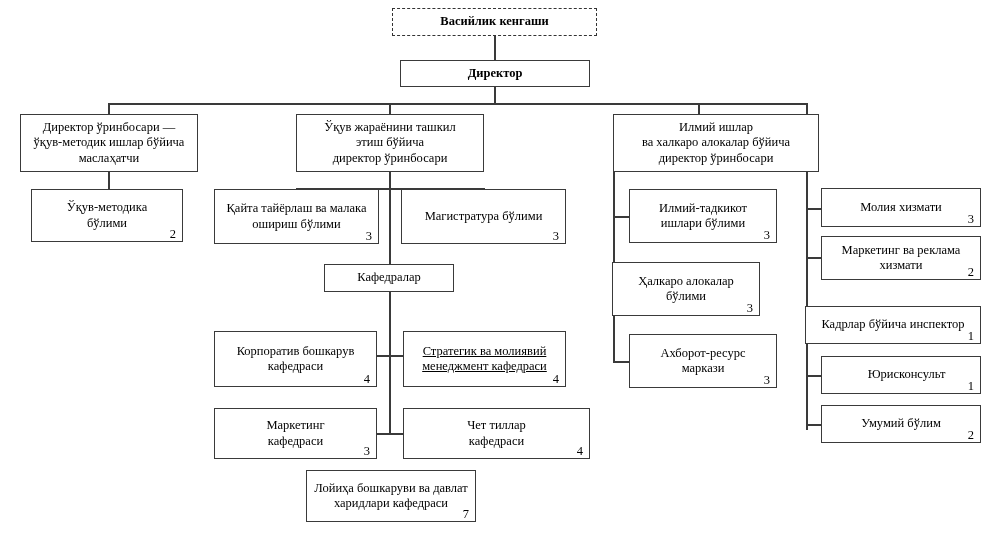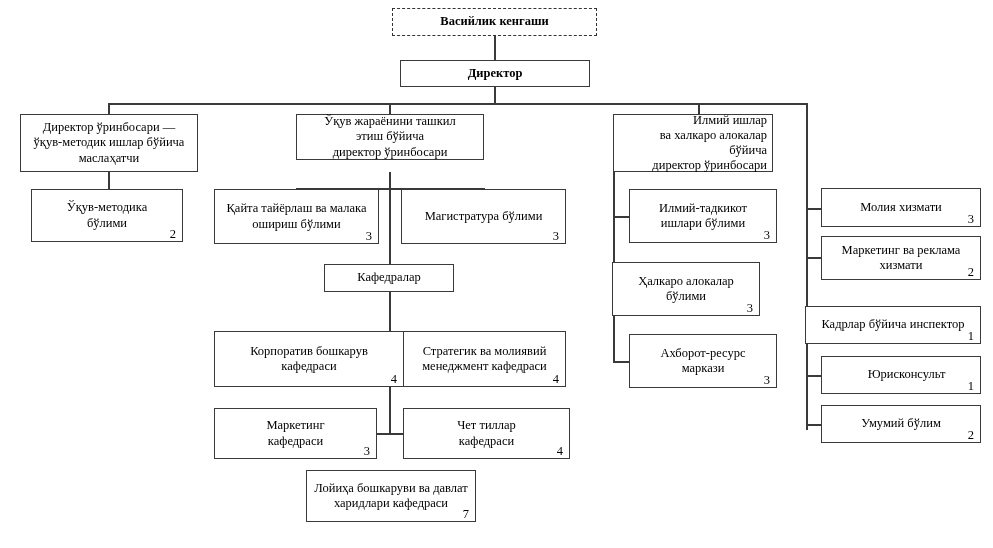--- a/index.html
+++ b/index.html
@@ -113,72 +113,72 @@
 ўқув-методик ишлар бўйича
 маслаҳатчи</span>
   </div>
 
   <div class="node" style="left:31px; top:189px; width:152px; height:53px;">
     <span class="label">Ўқув-методика
 бўлими</span>
     <span class="count">2</span>
   </div>
 
-  <div class="node" style="left:296px; top:114px; width:188px; height:46px;">
+  <div class="node" style="left:296px; top:114px; width:188px; height:58px;">
     <span class="label">Ўқув жараёнини ташкил
 этиш бўйича
 директор ўринбосари</span>
   </div>
 
   <div class="node" style="left:214px; top:189px; width:165px; height:55px;font-family:Liberation Serif, serif;">
     <span class="label">Қайта тайёрлаш ва малака
 ошириш бўлими</span>
     <span class="count">3</span>
   </div>
 
   <div class="node" style="left:401px; top:189px; width:165px; height:55px;">
     <span class="label">Магистратура бўлими</span>
     <span class="count">3</span>
   </div>
 
   <div class="node" style="left:324px; top:264px; width:130px; height:28px;">
     <span class="label">Кафедралар</span>
   </div>
 
-  <div class="node" style="left:214px; top:331px; width:190px; height:56px;text-align:center;">
+  <div class="node" style="left:214px; top:331px; width:163px; height:56px;text-align:center;">
     <span class="label">Корпоратив бошкарув
 кафедраси</span>
     <span class="count">4</span>
   </div>
 
-  <div class="node" style="left:403px; top:331px; width:163px; height:56px;">
+  <div class="node" style="left:403px; top:331px; width:163px; height:56px;text-decoration:underline;">
     <span class="label">Стратегик ва молиявий
 менеджмент кафедраси</span>
     <span class="count">4</span>
   </div>
 
   <div class="node" style="left:214px; top:408px; width:163px; height:51px;">
     <span class="label">Маркетинг
 кафедраси</span>
     <span class="count">3</span>
   </div>
 
-  <div class="node" style="left:403px; top:408px; width:167px; height:51px;">
+  <div class="node" style="left:403px; top:408px; width:187px; height:51px;">
     <span class="label">Чет тиллар
 кафедраси</span>
     <span class="count">4</span>
   </div>
 
   <div class="node" style="left:306px; top:470px; width:170px; height:52px;">
     <span class="label">Лойиҳа бошкаруви ва давлат
 харидлари кафедраси</span>
     <span class="count">7</span>
   </div>
 
-  <div class="node" style="left:613px; top:114px; width:160px; height:58px;text-align:right;">
+  <div class="node" style="left:613px; top:114px; width:206px; height:58px;">
     <span class="label">Илмий ишлар
 ва халкаро алокалар бўйича
 директор ўринбосари</span>
   </div>
 
   <div class="node" style="left:629px; top:189px; width:148px; height:54px;">
     <span class="label">Илмий-тадкикот
 ишлари бўлими</span>
     <span class="count">3</span>
   </div>

